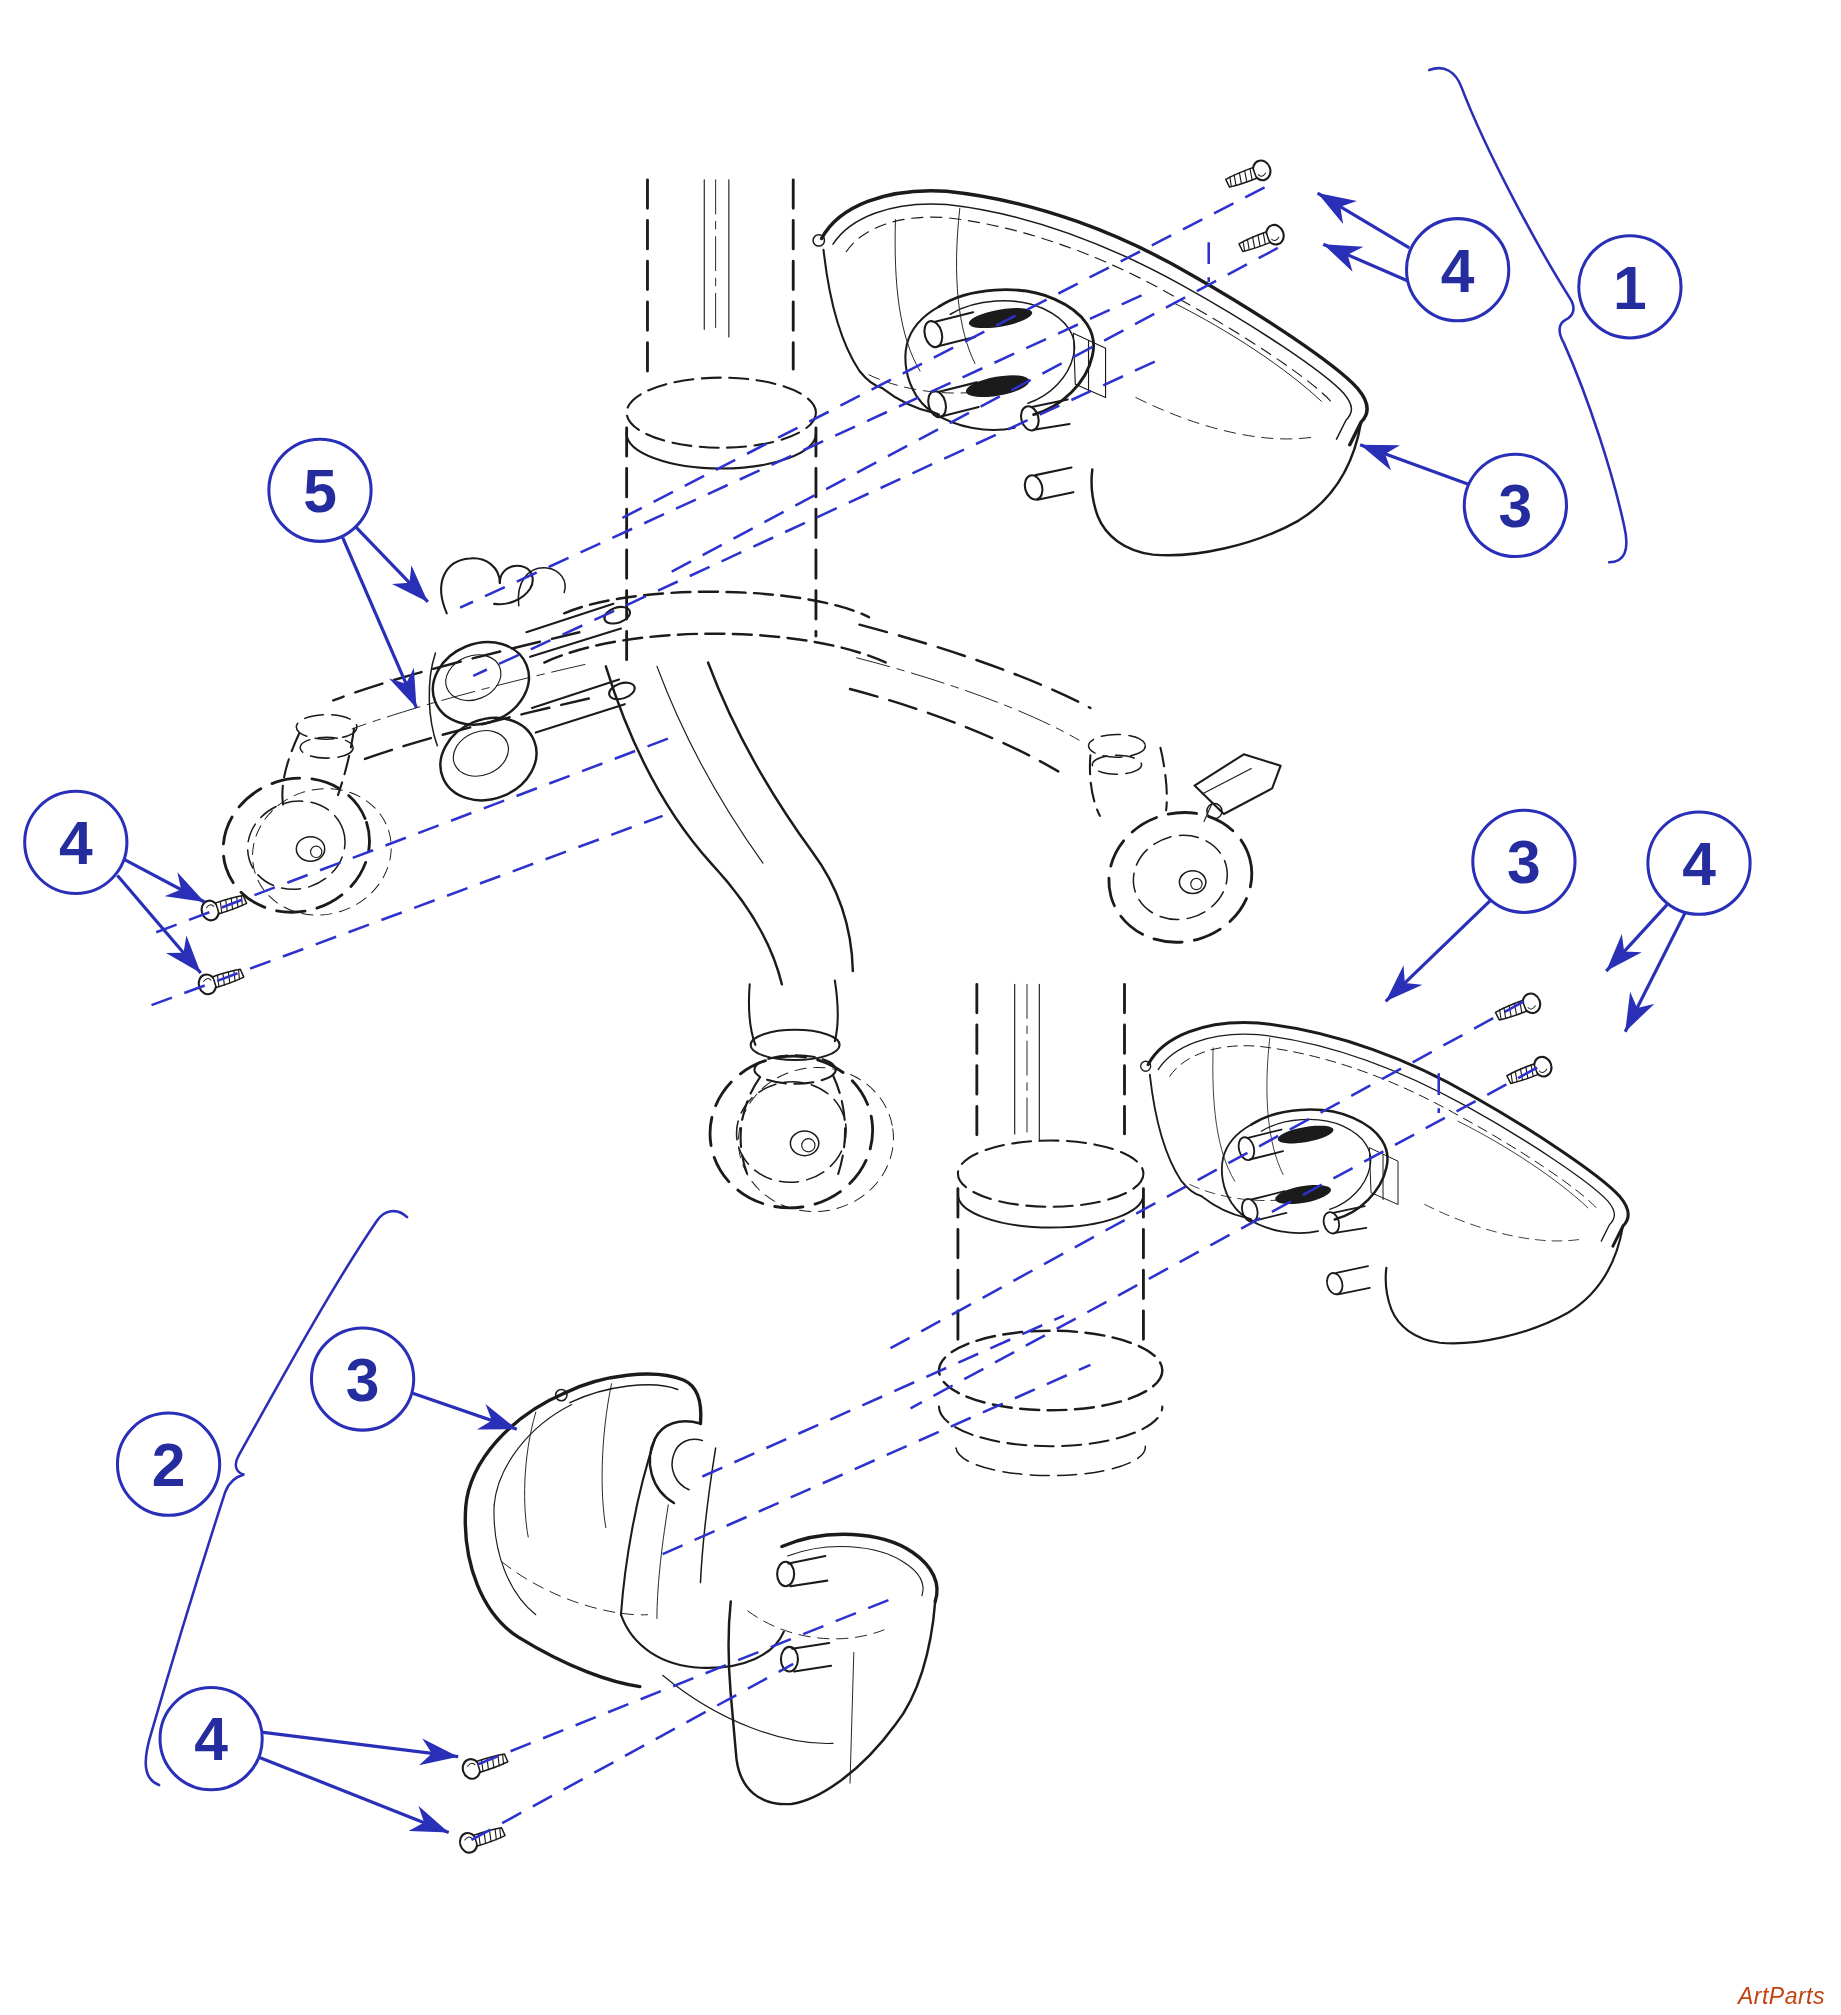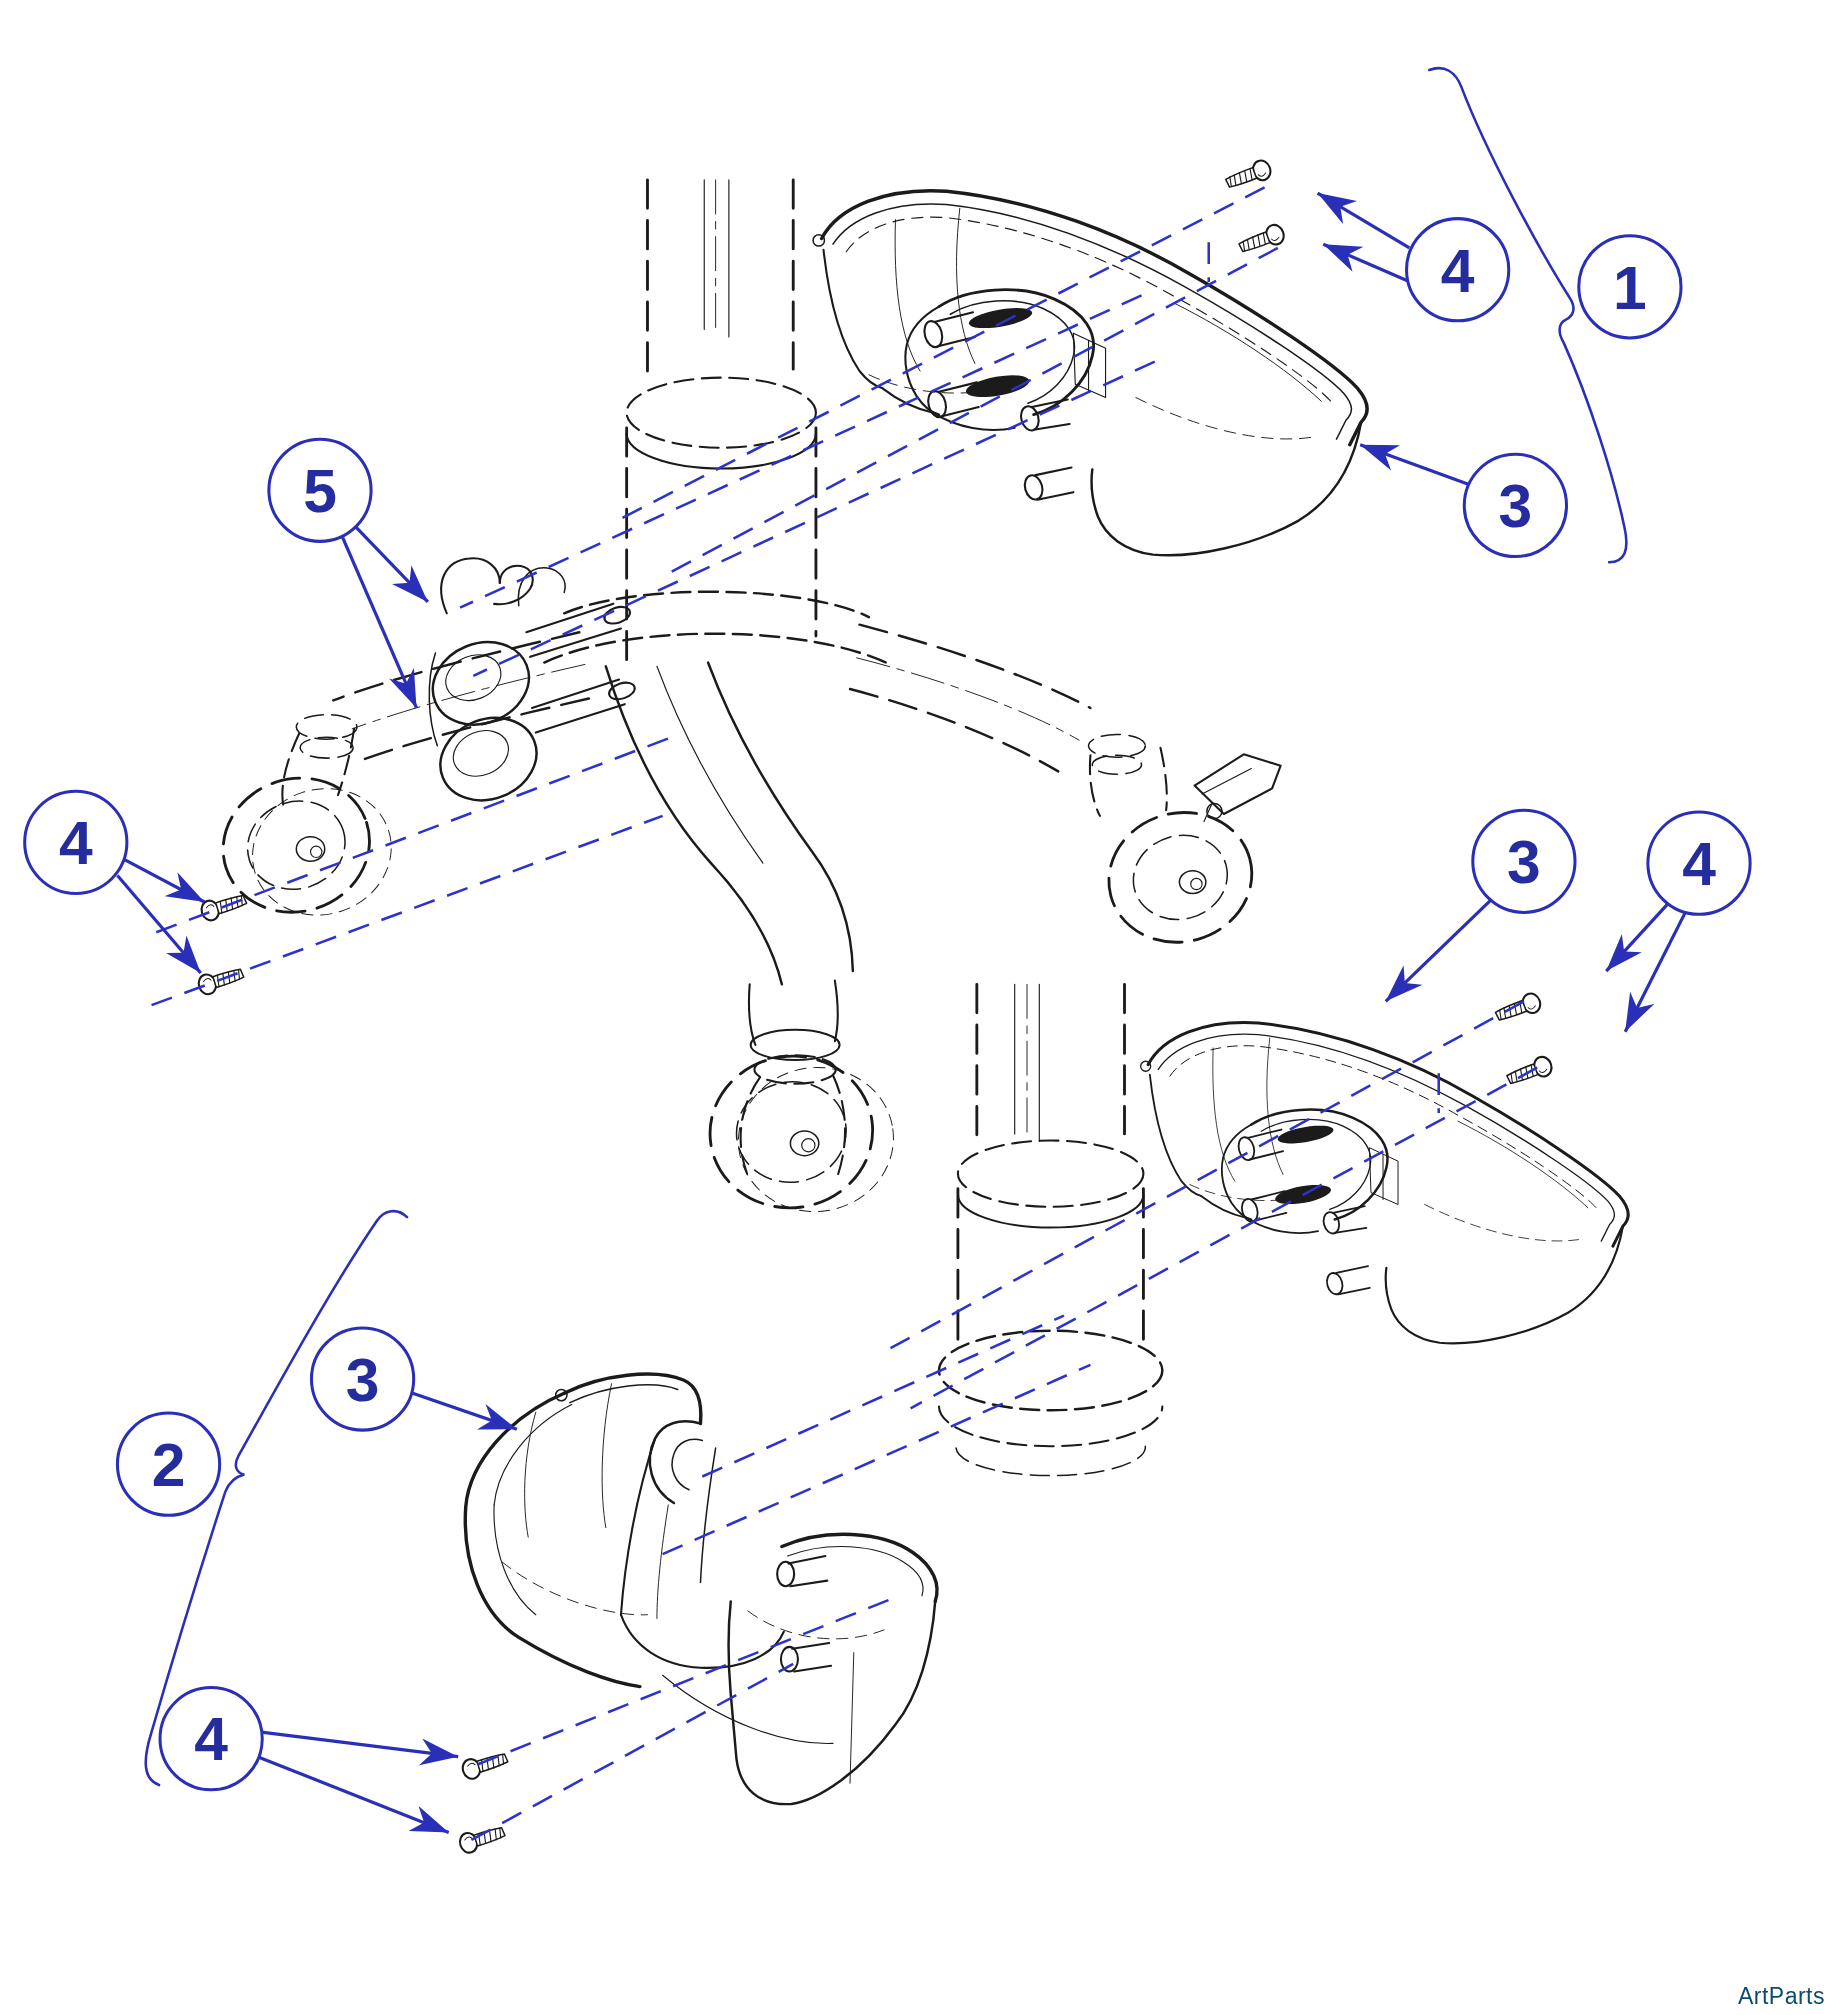--- a/index.html
+++ b/index.html
@@ -19,22 +19,22 @@
   .wfill{fill:#ffffff;}
 
   
   .proj   {stroke:#2d32cc;stroke-width:2.7;fill:none;stroke-dasharray:23 14;stroke-linecap:butt;}
   .leader {stroke:#2a2fb8;stroke-width:2.7;fill:none;stroke-linecap:round;}
   .co-a   {stroke:#2a2fb8;stroke-width:3.4;fill:none;}
   .co-c   {stroke:#2a2fb8;stroke-width:3.2;fill:#ffffff;}
   .co-t   {fill:#252d9e;font-family:"Liberation Sans", sans-serif;font-size:64px;font-weight:bold;
            text-anchor:middle;}
 
-  .watermark{position:absolute;right:17px;bottom:5.7px;color:#0c4a6e;font-size:23px;
-             letter-spacing:0.5px;font-family:"Liberation Sans", sans-serif;}
+  .watermark{position:absolute;right:17px;bottom:5.7px;color:#c2410c;font-size:23px;
+             letter-spacing:0.5px;font-family:"Liberation Sans", sans-serif;font-style:italic;}
 </style>
 </head>
 <body>
 
 <div class="stage">
 <svg viewBox="0 0 1946 2130">
   <defs>
     <marker id="ah" viewBox="0 0 14 10" refX="14" refY="5" markerUnits="userSpaceOnUse" markerWidth="40" markerHeight="29" orient="auto">
       <path d="M0,0 L14,5 L0,10 L4.2,5 Z" fill="#2a2fb8"></path>
     </marker>

